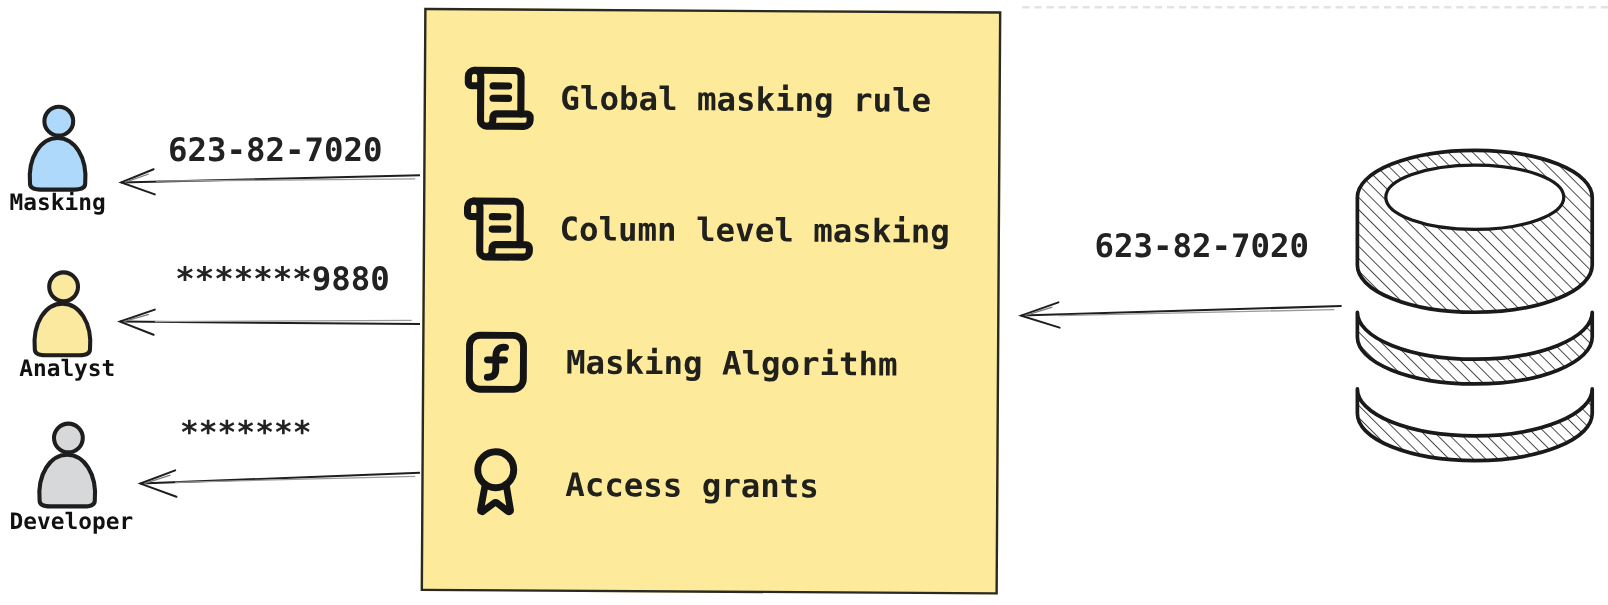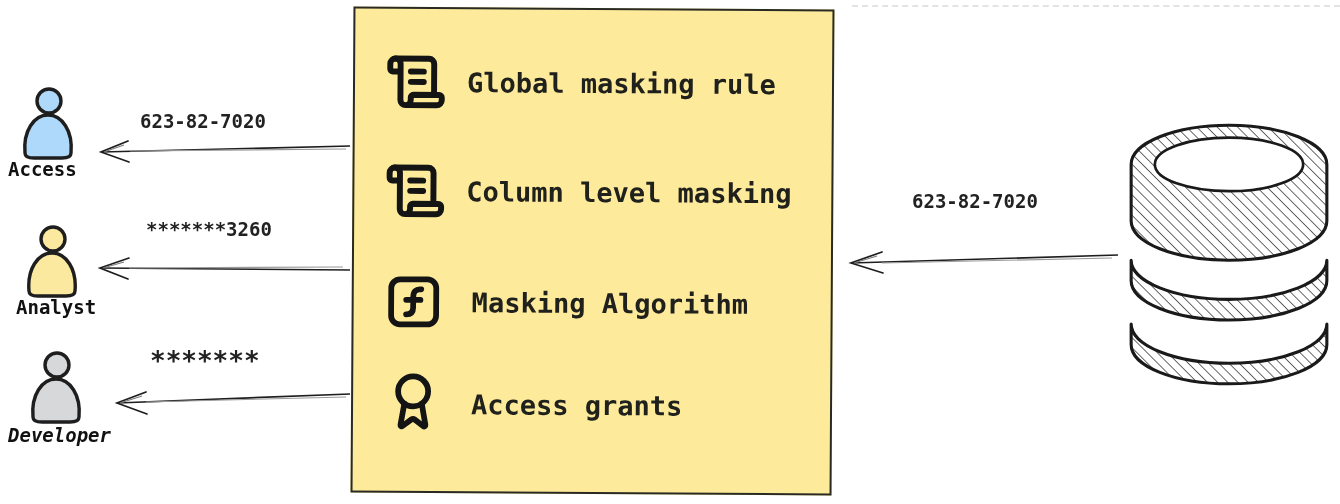--- a/index.html
+++ b/index.html
@@ -1,21 +1,21 @@
 <!DOCTYPE html>
 <html><head>
 <meta charset="utf-8">
 <style>
   html,body { margin:0; padding:0; background:#ffffff; }
   .canvas {
     position:relative; width:1340px; height:504px; background:#ffffff;
     overflow:hidden; font-family:"DejaVu Sans Mono", monospace; color:#1e1e1e;
   }
   .abs { position:absolute; }
-  .value-label { font-size:19px; font-weight:bold; white-space:pre; color:#222; }
+  .value-label { font-size:27px; font-weight:bold; white-space:pre; color:#222; }
   .actor-label { font-size:19px; font-weight:bold; color:#111; }
   .mask-box {
     position:absolute; left:352px; top:8px; width:481px; height:486px;
     background:#fdeb9b; border:2px solid #2a2a24; box-sizing:border-box;
     transform:rotate(0.35deg);
   }
   .box-row { position:absolute; left:30px; display:flex; align-items:center; gap:20px; height:66px; }
   .box-row .row-label { font-size:27px; font-weight:bold; color:#20201c; white-space:pre; }
   .row-icon { flex:0 0 auto; }
   .dashed-top {
@@ -28,49 +28,49 @@
 <body>
 
 <div class="canvas">
 
   <div class="dashed-top"></div>
 
   <svg class="abs" style="left:20px; top:86px;" width="56" height="76" viewBox="0 0 56 76">
     <circle cx="29" cy="15" r="12" stroke="#1e1e1e" stroke-width="3.4" fill="#aed9fa"></circle>
     <path d="M5 67 C3 45 14 29 28 29 C42 29 53 45 51 67 C51 71 47 72 42 72 L14 72 C9 72 5 71 5 67 Z" stroke="#1e1e1e" stroke-width="3.4" fill="#aed9fa"></path>
   </svg>
-  <div class="abs actor-label" style="left:8px; top:158px;">Access</div>
+  <div class="abs actor-label" style="left:8px; top:158px;">Masking</div>
 
   <div class="abs value-label" style="left:140px; top:110px;">623-82-7020</div>
   <svg class="abs" style="left:94px; top:136px;" width="258" height="30" viewBox="0 0 258 30" fill="none">
     <line x1="256" y1="10" x2="7" y2="16" stroke="#1e1e1e" stroke-width="1.7"></line>
     <line x1="252" y1="13" x2="36" y2="15" stroke="#9a9a9a" stroke-width="1.1"></line>
     <path d="M34 5 L7 16 L35 26" stroke="#1e1e1e" stroke-width="1.7" stroke-linecap="round"></path>
     <path d="M30 9 L10 16" stroke="#7a7a7a" stroke-width="1.1"></path>
   </svg>
 
   <svg class="abs" style="left:24px; top:224px;" width="56" height="76" viewBox="0 0 56 76">
     <circle cx="29" cy="15" r="12" stroke="#1e1e1e" stroke-width="3.4" fill="#fbe9a0"></circle>
     <path d="M5 67 C3 45 14 29 28 29 C42 29 53 45 51 67 C51 71 47 72 42 72 L14 72 C9 72 5 71 5 67 Z" stroke="#1e1e1e" stroke-width="3.4" fill="#fbe9a0"></path>
   </svg>
   <div class="abs actor-label" style="left:16px; top:296px;">Analyst</div>
 
-  <div class="abs value-label" style="left:146px; top:218px;">*******3260</div>
+  <div class="abs value-label" style="left:146px; top:218px;">*******9880</div>
   <svg class="abs" style="left:93px; top:254px;" width="259" height="30" viewBox="0 0 259 30" fill="none">
     <line x1="257" y1="16" x2="7" y2="14" stroke="#1e1e1e" stroke-width="1.7"></line>
     <line x1="250" y1="13" x2="36" y2="14" stroke="#9a9a9a" stroke-width="1.1"></line>
     <path d="M36 4 L7 14 L35 25" stroke="#1e1e1e" stroke-width="1.7" stroke-linecap="round"></path>
     <path d="M31 8 L10 14" stroke="#7a7a7a" stroke-width="1.1"></path>
   </svg>
 
   <svg class="abs" style="left:28px; top:350px;" width="56" height="76" viewBox="0 0 56 76">
     <circle cx="29" cy="15" r="12" stroke="#1e1e1e" stroke-width="3.4" fill="#d6d8da"></circle>
     <path d="M5 67 C3 45 14 29 28 29 C42 29 53 45 51 67 C51 71 47 72 42 72 L14 72 C9 72 5 71 5 67 Z" stroke="#1e1e1e" stroke-width="3.4" fill="#d6d8da"></path>
   </svg>
-  <div class="abs actor-label" style="left:8px; top:424px;font-style:italic;">Developer</div>
+  <div class="abs actor-label" style="left:8px; top:424px;">Developer</div>
 
   <div class="abs value-label" style="left:150px; top:346px; font-size:26px;">*******</div>
   <svg class="abs" style="left:110px; top:386px;" width="242" height="32" viewBox="0 0 242 32" fill="none">
     <line x1="240" y1="8" x2="7" y2="17" stroke="#1e1e1e" stroke-width="1.7"></line>
     <line x1="236" y1="11" x2="36" y2="16" stroke="#9a9a9a" stroke-width="1.1"></line>
     <path d="M36 6 L7 17 L37 28" stroke="#1e1e1e" stroke-width="1.7" stroke-linecap="round"></path>
     <path d="M32 10 L10 17" stroke="#7a7a7a" stroke-width="1.1"></path>
   </svg>
 
   <div class="mask-box">

